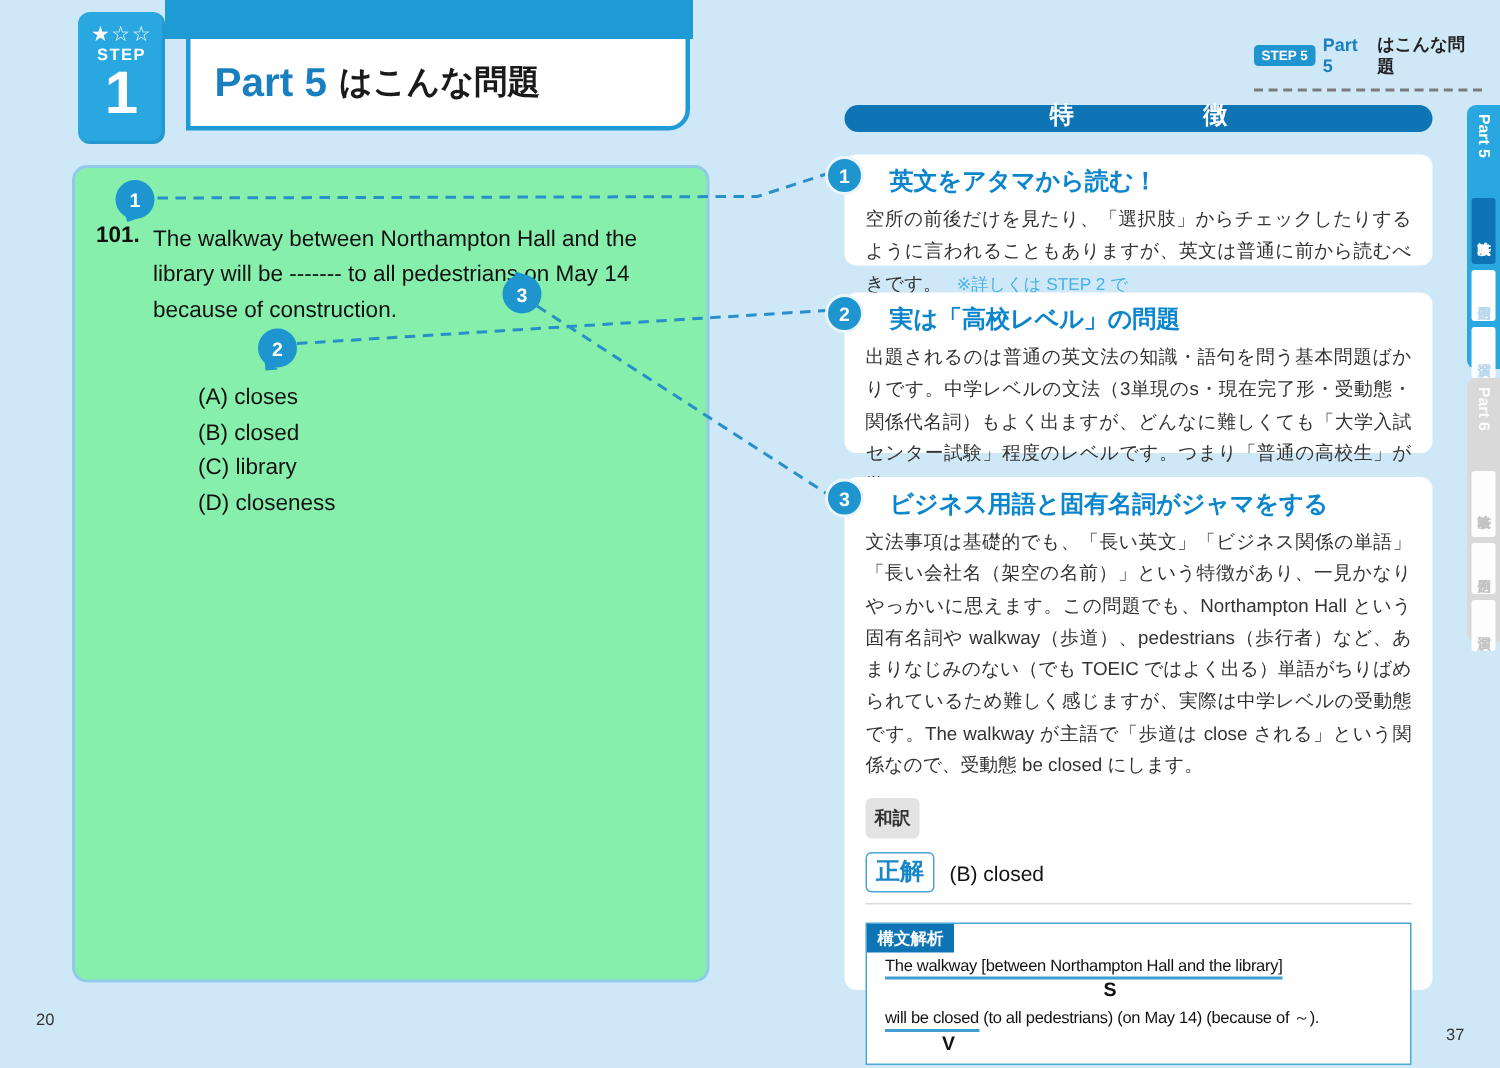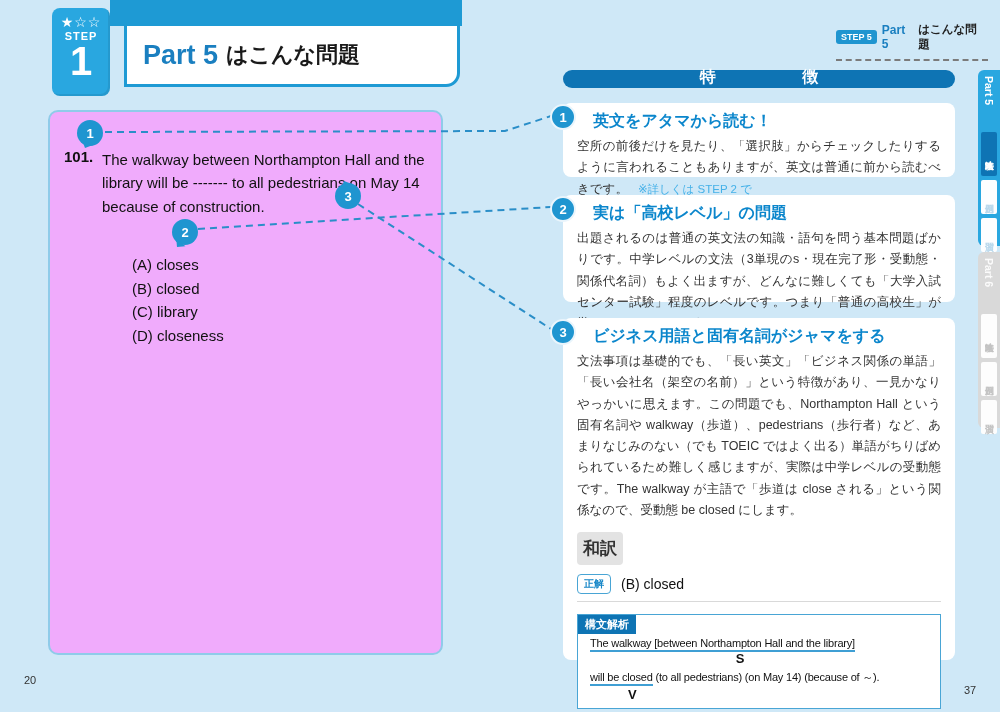--- a/index.html
+++ b/index.html
@@ -13,21 +13,21 @@
   .title-part { color:#1a7fc0; font-weight:bold; font-size:27px; }
   .title-rest { color:#1a1a1a; font-weight:bold; font-size:22px; margin-left:8px; }
   .step-box { position:absolute; left:52px; top:8px; width:58px; height:88px; background:#29a7e0;
     border-radius:8px; display:flex; flex-direction:column; align-items:center; color:#fff; z-index:2;
     box-shadow:inset -2px -2px 0 rgba(0,0,0,.08); }
   .step-stars { font-size:14px; letter-spacing:1px; margin-top:6px; }
   .step-word { font-size:11px; font-weight:bold; letter-spacing:1px; }
   .step-num { font-size:40px; font-weight:bold; line-height:.95; }
 
   
-  .q-card { position:absolute; left:48px; top:110px; width:395px; height:545px; background:#f0abfc;
+  .q-card { position:absolute; left:48px; top:110px; width:425px; height:545px; background:#86efac;
     border:2px solid #8fcbe9; border-radius:10px; }
   .q-row { position:absolute; left:14px; top:36px; width:366px; display:flex; }
   .q-num { font-weight:bold; font-size:15px; color:#111; width:38px; flex:none; }
   .q-text { font-size:15px; line-height:1.55; color:#111; width:328px; }
   .choices { position:absolute; left:82px; top:142px; font-size:15px; line-height:1.5; color:#111; }
   .choices div { margin-bottom:1px; }
 
   
   .bubble { position:absolute; width:26px; height:26px; border-radius:50%; background:#1f95d0; color:#fff;
     font-size:13px; font-weight:bold; display:flex; align-items:center; justify-content:center; z-index:6; }
@@ -59,26 +59,26 @@
   .card.c3 { top:318px; height:342px; }
   .sec-circle { position:absolute; left:-13px; top:1px; width:26px; height:26px; border-radius:50%;
     background:#1f95d0; color:#fff; font-size:13px; font-weight:bold; display:flex; align-items:center;
     justify-content:center; z-index:6; border:2px solid #eaf5fc; }
   .sec-head { color:#0b86cc; font-weight:bold; font-size:16px; padding-left:16px; margin-bottom:4px; }
   .sec-body { font-size:12.5px; line-height:1.7; color:#333; text-align:justify; }
   .sec-note { color:#45b1e8; font-size:11.5px; margin-left:10px; }
 
   
   .wayaku-row { display:flex; gap:8px; margin-top:8px; align-items:flex-start; }
-  .wayaku-badge { background:#e3e3e3; color:#333; border-radius:4px; padding:5px 6px; font-size:17px;
+  .wayaku-badge { background:#e3e3e3; color:#333; border-radius:4px; padding:5px 6px; font-size:12px;
     font-weight:bold; flex:none; margin-top:3px; }
   .wayaku-text { font-size:11.5px; line-height:1.55; color:#444; }
   .seikai-row { display:flex; align-items:center; gap:10px; margin-top:9px; padding-bottom:7px; border-bottom:1px solid #d9d9d9; }
   .seikai-badge { background:#fff; border:1.5px solid #49a5d5; color:#1787c8; border-radius:4px;
-    padding:2px 6px; font-size:10px; font-weight:bold; }
+    padding:2px 6px; font-size:16px; font-weight:bold; }
   .seikai-value { font-size:14px; color:#111; }
   .kobun-box { position:relative; margin-top:12px; border:1.5px solid #49a5d5; background:#fff;
     padding:22px 10px 6px 12px; }
   .kobun-badge { position:absolute; left:0; top:0; background:#0e74b4; color:#fff; font-size:11px;
     font-weight:bold; padding:2px 7px; }
   .k-line { font-size:11px; letter-spacing:-0.2px; color:#111; white-space:nowrap; }
   .k-underline { border-bottom:2px solid #3f9fd4; padding-bottom:1px; }
   .mark-s { width:300px; text-align:center; font-weight:bold; font-size:13px; color:#111; margin:2px 0 4px 0; }
   .mark-v { margin:2px 0 0 38px; font-weight:bold; font-size:13px; color:#111; }
 

